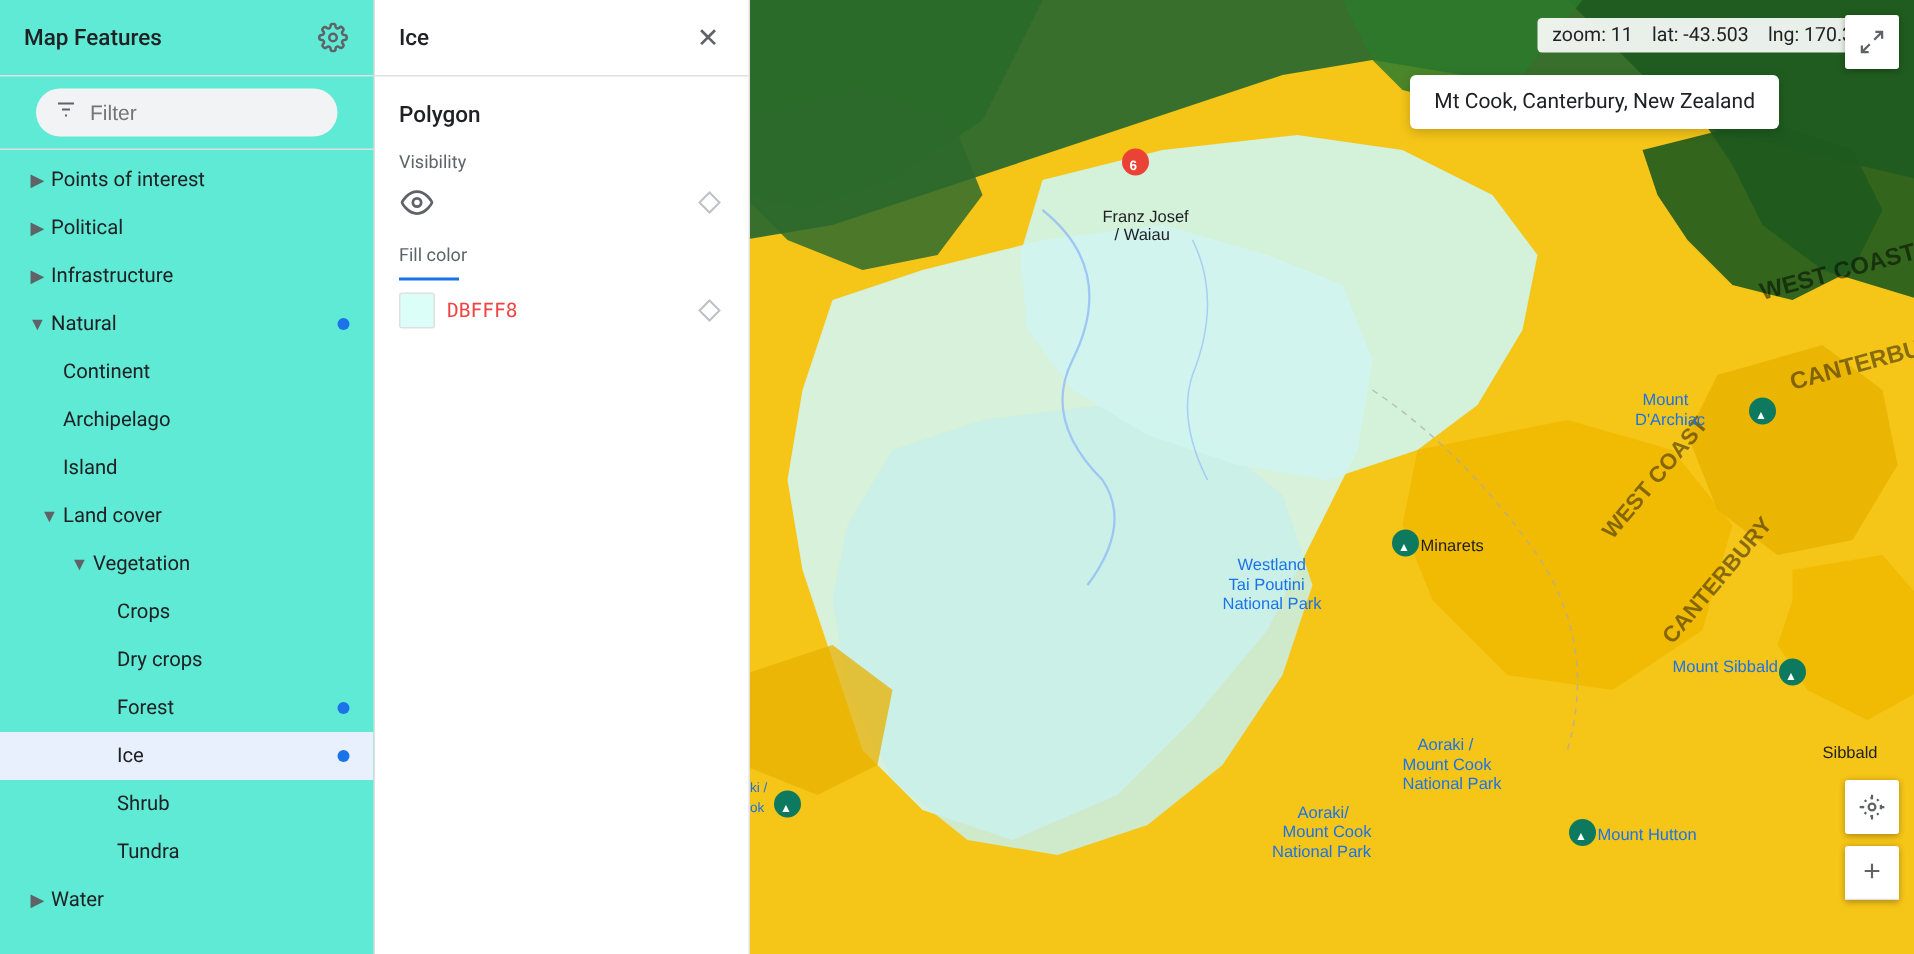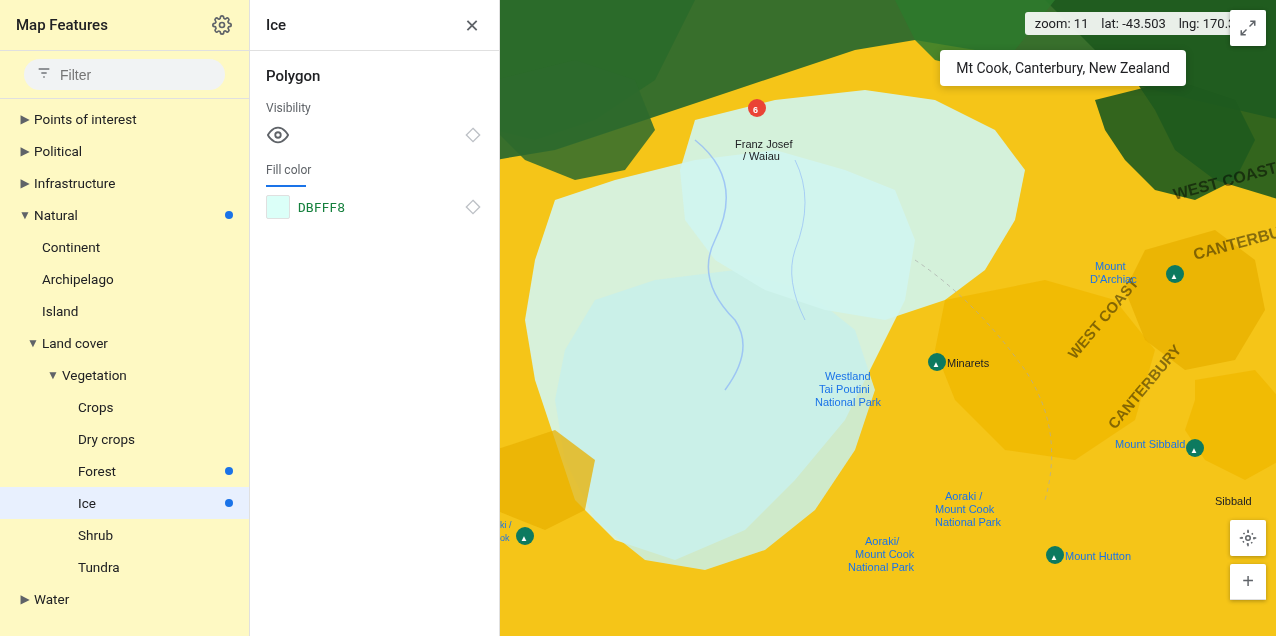--- a/index.html
+++ b/index.html
@@ -2,21 +2,21 @@
 <html><head>
   <meta charset="utf-8">
   <style>
     * { box-sizing: border-box; margin: 0; padding: 0; }
     body { font-family: 'Roboto', Arial, sans-serif; display: flex; height: 636px; width: 1276px; overflow: hidden; background: #fff; font-size: 14px; }
 
     
     .sidebar {
       width: 250px;
       min-width: 250px;
-      background: #fef9c3;
+      background: #5eead4;
       border-right: 1px solid #e0e0e0;
       display: flex;
       flex-direction: column;
       height: 636px;
       overflow: hidden;
     }
 
     .sidebar-header {
       display: flex;
       align-items: center;
@@ -226,21 +226,21 @@
     .color-swatch {
       width: 24px;
       height: 24px;
       border-radius: 2px;
       border: 1px solid #e0e0e0;
       flex-shrink: 0;
     }
 
     .color-hex {
       font-size: 13px;
-      color: #15803d;
+      color: #ef4444;
       font-family: monospace;
     }
 
     
     .map-area {
       flex: 1;
       position: relative;
       overflow: hidden;
       background: #f5c518;
     }

